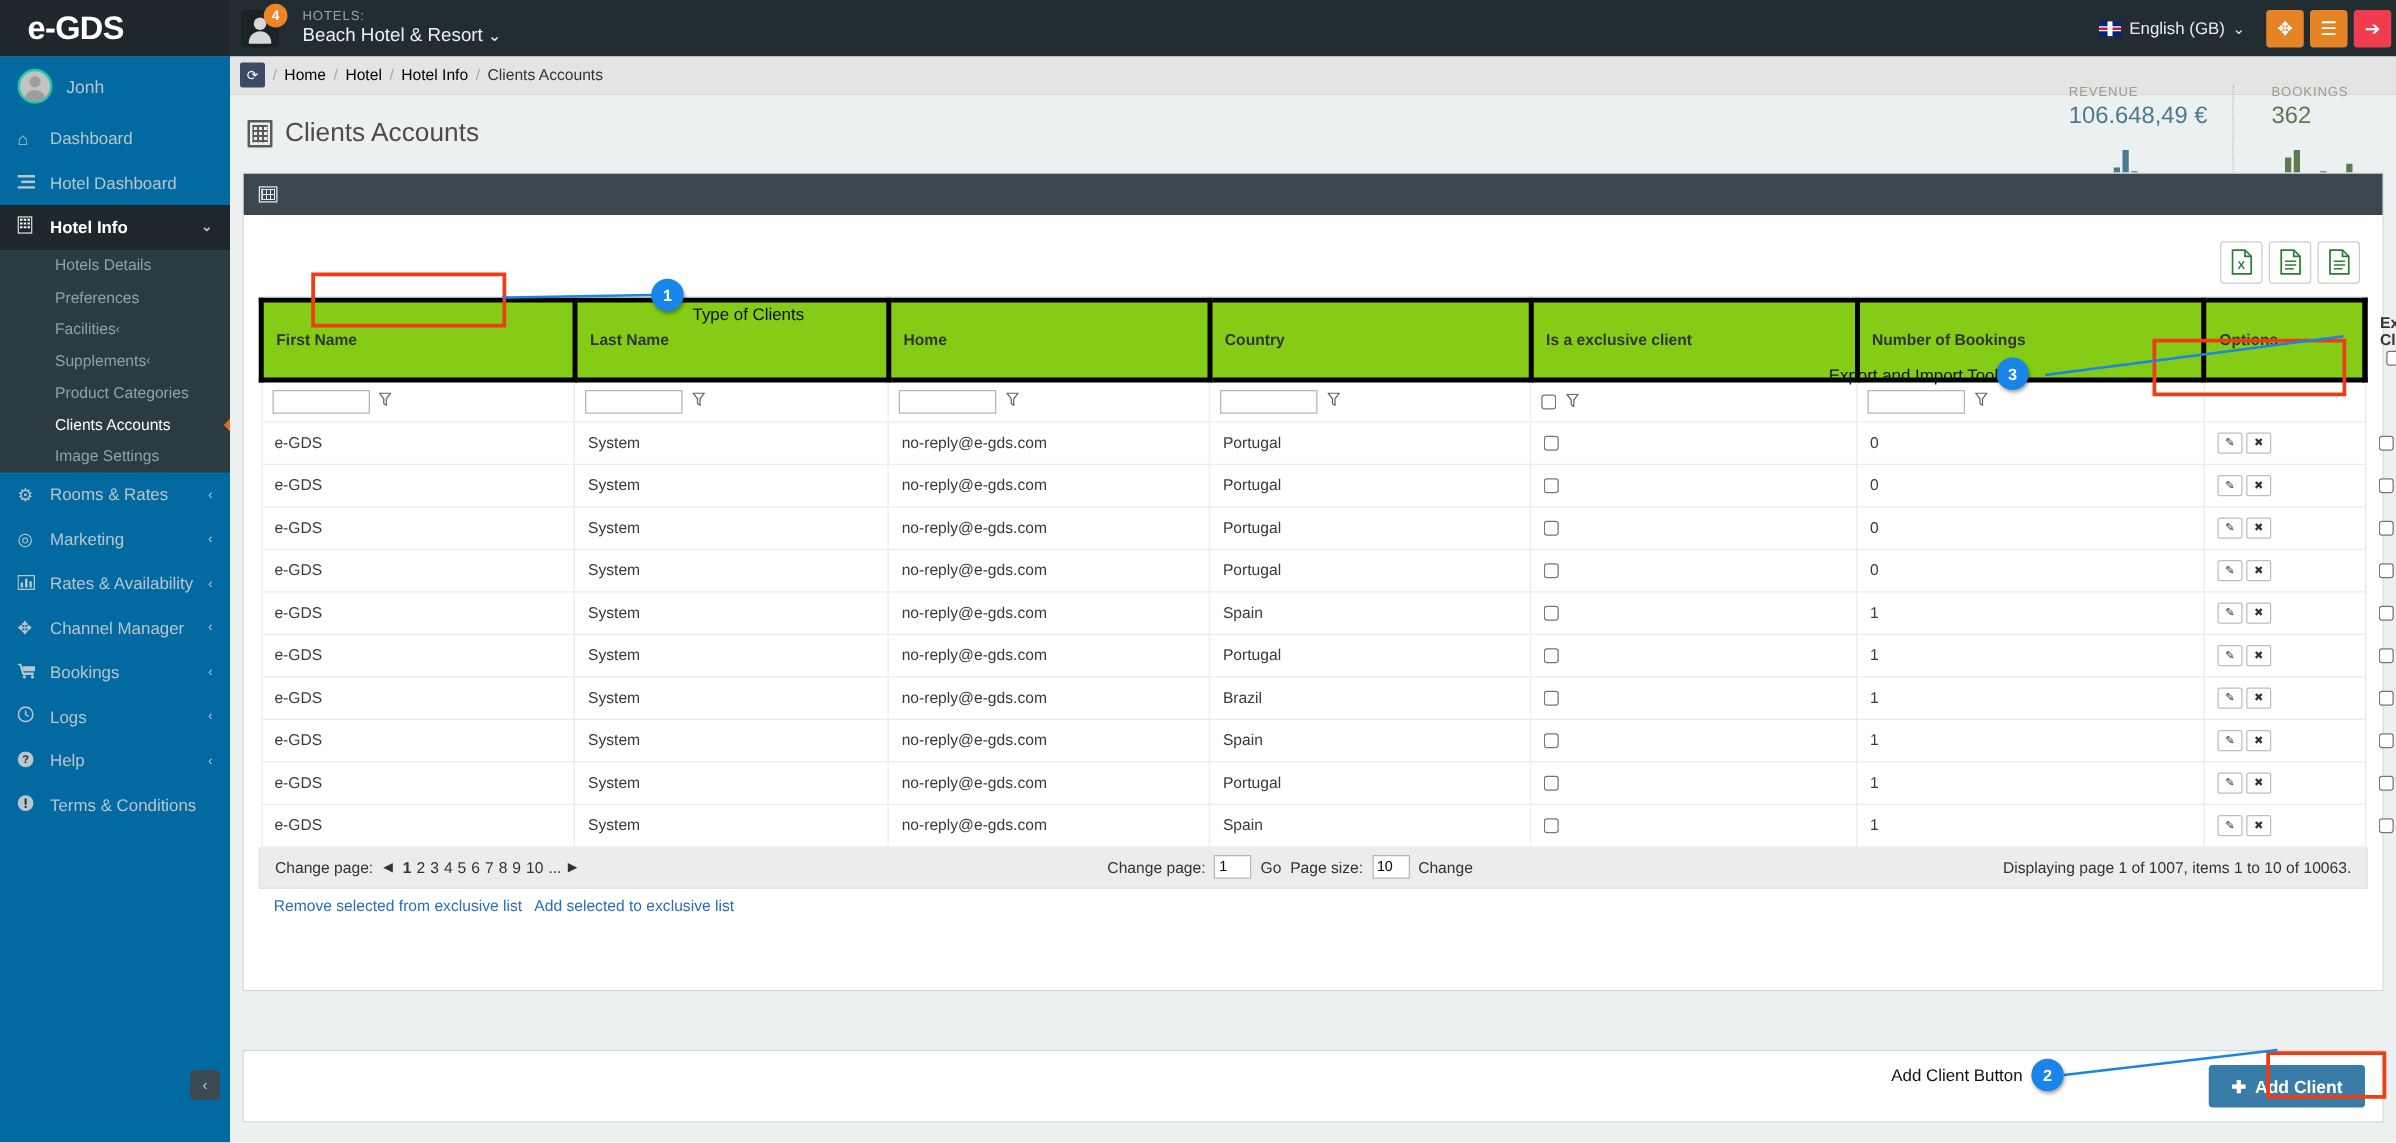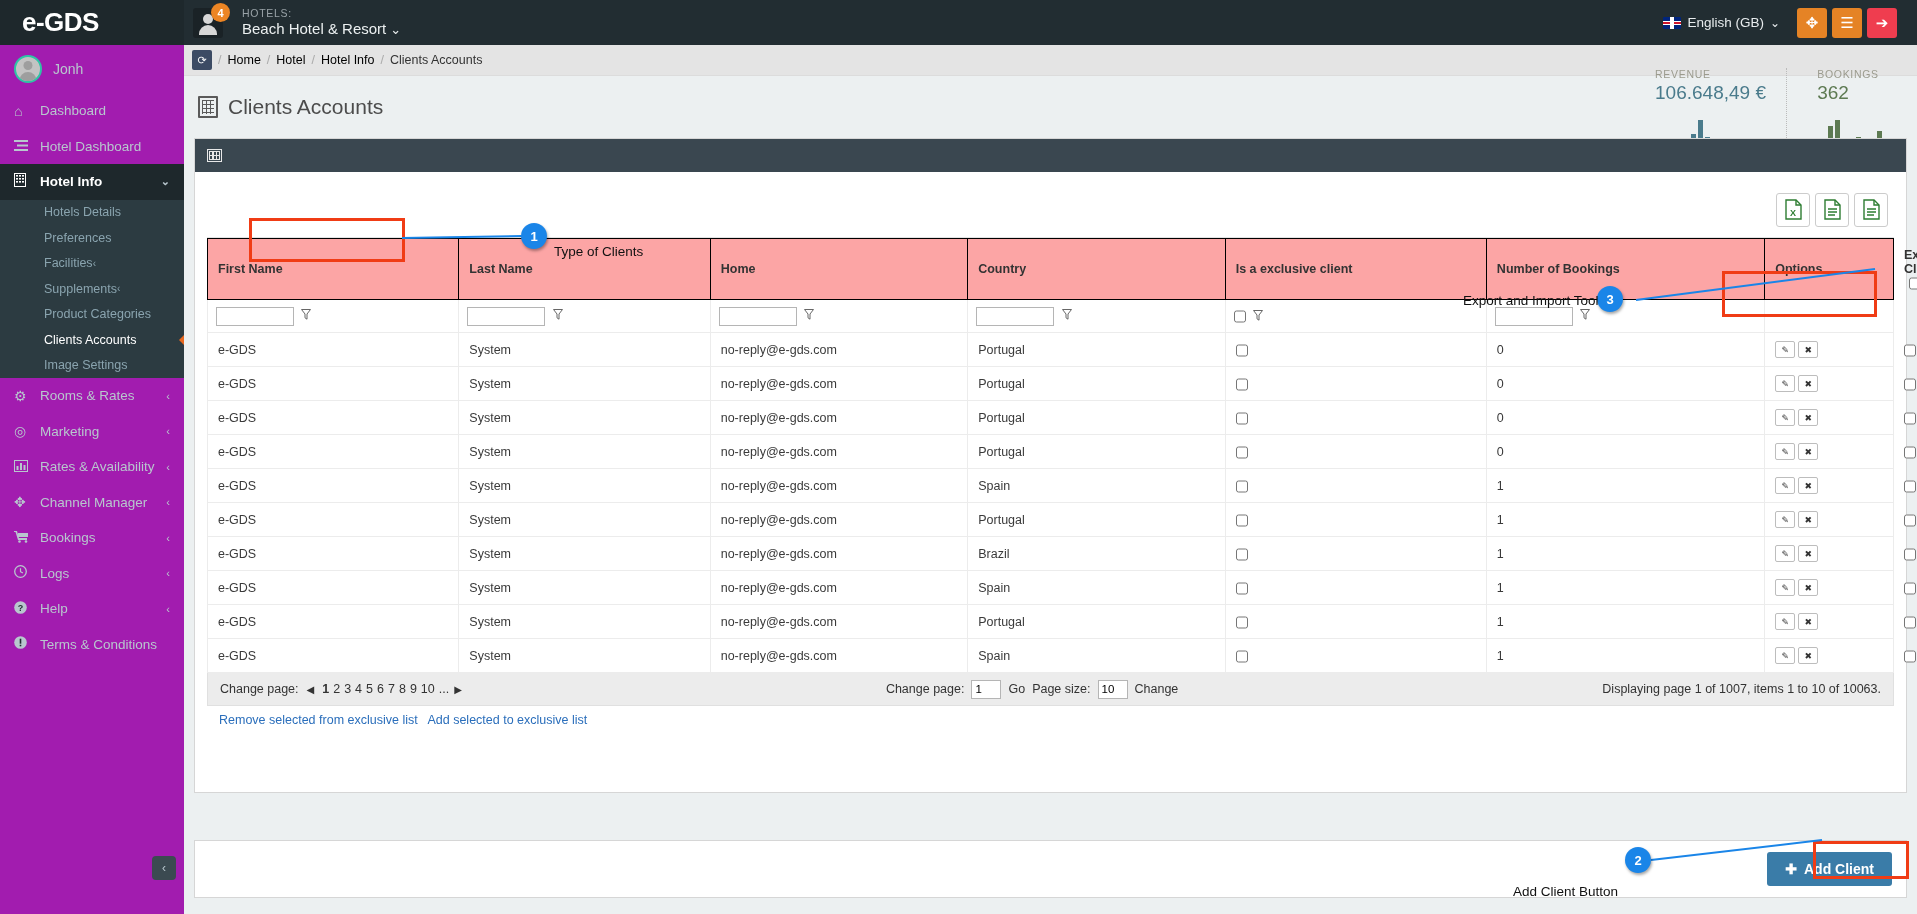--- a/index.html
+++ b/index.html
@@ -34,42 +34,42 @@
   #notif-count {
     position: absolute; top: 3px; right: 2px;
     min-width: 19px; height: 19px; border-radius: 50%;
     background: #ec8524; color: #fff; font-size: 11px; font-weight: bold;
     display: flex; align-items: center; justify-content: center;
   }
   #hotel-selector { padding-left: 10px; color: #cfd4d8; line-height: 1.15; }
   #hotel-selector .hl { font-size: 10.5px; letter-spacing: 0.7px; color: #9aa3a8; }
   #hotel-selector .hn { font-size: 15px; color: #ecf0f1; margin-top: 1px; }
   #topbar-right {
-    margin-left: auto; display: flex; align-items: center; height: 45px; padding-right: 20px;
+    margin-left: auto; display: flex; align-items: center; height: 45px; padding-right: 4px;
   }
   #lang { color: #e8ecee; font-size: 13.5px; display: flex; align-items: center; gap: 6px; margin-right: 12px; }
   .flag-uk { width: 18px; height: 12px; position: relative; background: #00247d; display:inline-block; overflow:hidden; border-radius:1px;}
   .flag-uk:before, .flag-uk:after { content:""; position:absolute; background:#fff; }
   .flag-uk:before { left:0; right:0; top:4px; height:4px; }
   .flag-uk:after { top:0; bottom:0; left:7px; width:4px; }
   .flag-uk i { position:absolute; background:#cf142b; }
   .flag-uk i.h { left:0; right:0; top:5px; height:2px; }
   .flag-uk i.v { top:0; bottom:0; left:8px; width:2px; }
   .sq-btn {
     width: 30px; height: 30px; border-radius: 3px; margin-left: 5px;
     display: flex; align-items: center; justify-content: center;
     color: #fff; font-size: 15px; border: none; cursor: pointer;
   }
   .sq-orange { background: #e58325; }
   .sq-red { background: #ef3d4f; }
 
   
   #sidebar {
     position: absolute; top: 45px; left: 0; width: 184px; height: 869px;
-    background: #a21caf; z-index: 30; overflow: hidden;
+    background: #0369a1; z-index: 30; overflow: hidden;
   }
   #profile { height: 48px; display: flex; align-items: center; padding-left: 14px; }
   #avatar {
     width: 28px; height: 28px; border-radius: 50%; background: #c3c3c3;
     position: relative; overflow: hidden; border: 2px solid #2ec4a6;
   }
   #avatar .ah { position:absolute; top:4px; left:50%; transform:translateX(-50%); width:9px;height:9px;border-radius:50%;background:#9e9e9e; }
   #avatar .ab { position:absolute; bottom:0; left:50%; transform:translateX(-50%); width:17px;height:9px;border-radius:9px 9px 0 0;background:#9e9e9e; }
   #profile .uname { color: #b8c7ce; font-size: 14px; margin-left: 11px; }
   .nav-item {
@@ -172,22 +172,22 @@
   .exp-btn {
     width: 34px; height: 34px; background: #fff; border: 1px solid #ccc; border-radius: 3px;
     display: flex; align-items: center; justify-content: center; cursor: pointer;
   }
   .doc-ico { width: 17px; height: 21px; position: relative; }
   .doc-ico svg { display: block; }
 
   
   table.grid { width: 100%; border-collapse: collapse; font-size: 12.5px; color: #3a3a3a; table-layout: fixed; }
   table.grid th {
-    background: #fca5a5; text-align: left; font-weight: bold; font-size: 12.5px;
-    padding: 9px 10px; border: 1px solid #000000; color: #333; height: 33px;
+    background: #84cc16; text-align: left; font-weight: bold; font-size: 12.5px;
+    padding: 9px 10px; border: 4px solid #000000; color: #333; height: 33px;
   }
   table.grid td {
     padding: 8px 10px; border: 1px solid #ececec; height: 33px; vertical-align: middle;
   }
   tr.filter-row td { background: #fff; padding: 5px 8px; }
   .filt-inp {
     width: 78px; height: 19px; border: 1px solid #b5b5b5; background: #fff;
     vertical-align: middle; font-size: 11px; padding: 0 3px;
   }
   .funnel { display: inline-block; vertical-align: middle; margin-left: 4px; cursor: pointer; }
@@ -815,13 +815,13 @@
 <div class="red-box" style="left:249px;top:218px;width:156px;height:44px;"></div>
 <div class="badge" style="left:521px;top:223px;">1</div>
 <div class="anno-label" style="left:554px;top:244px;">Type of Clients</div>
 
 <div class="red-box" style="left:1722px;top:271px;width:155px;height:46px;"></div>
 <div class="badge" style="left:1597px;top:286px;">3</div>
 <div class="anno-label" style="left:1463px;top:293px;">Export and Import Tool</div>
 
 <div class="red-box" style="left:1813px;top:841px;width:96px;height:38px;"></div>
 <div class="badge" style="left:1625px;top:847px;">2</div>
-<div class="anno-label" style="left:1513px;top:884px;">Add Client Button</div>
+<div class="anno-label" style="left:1513px;top:853px;">Add Client Button</div>
 
 </body></html>

